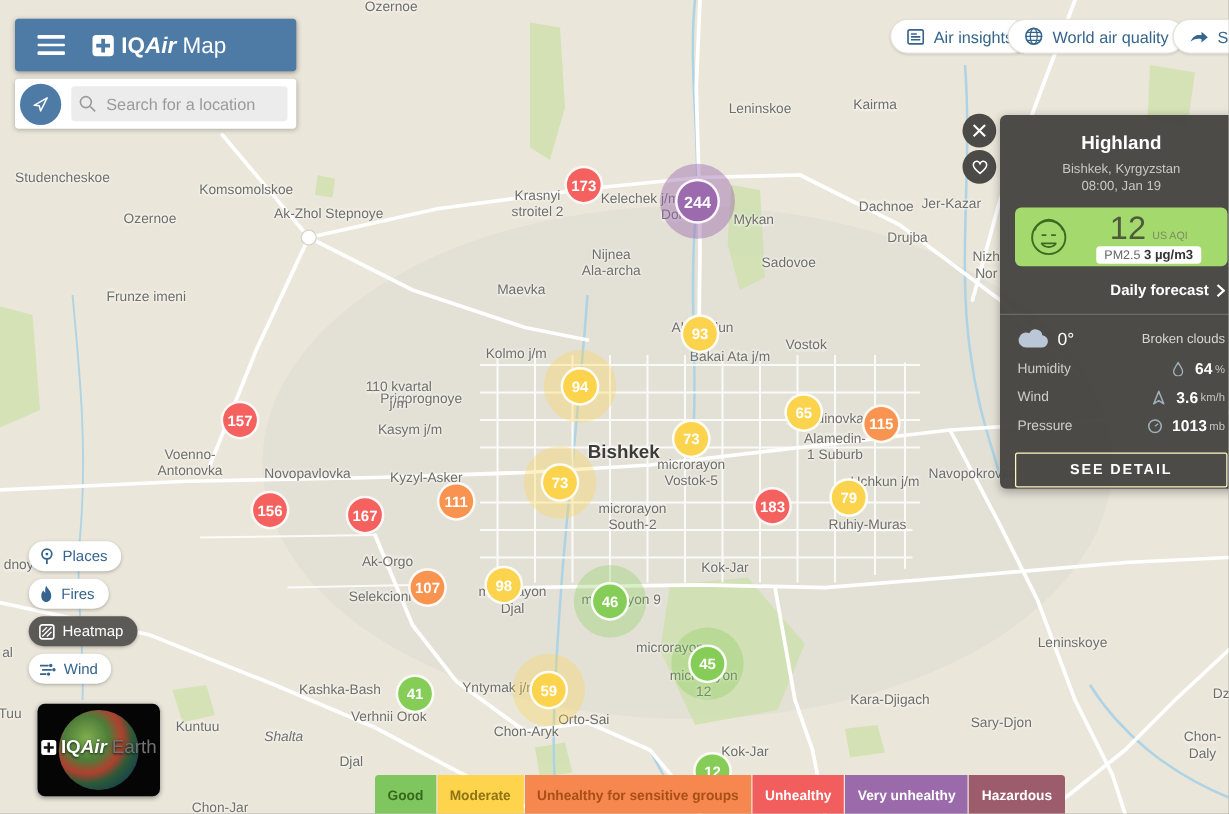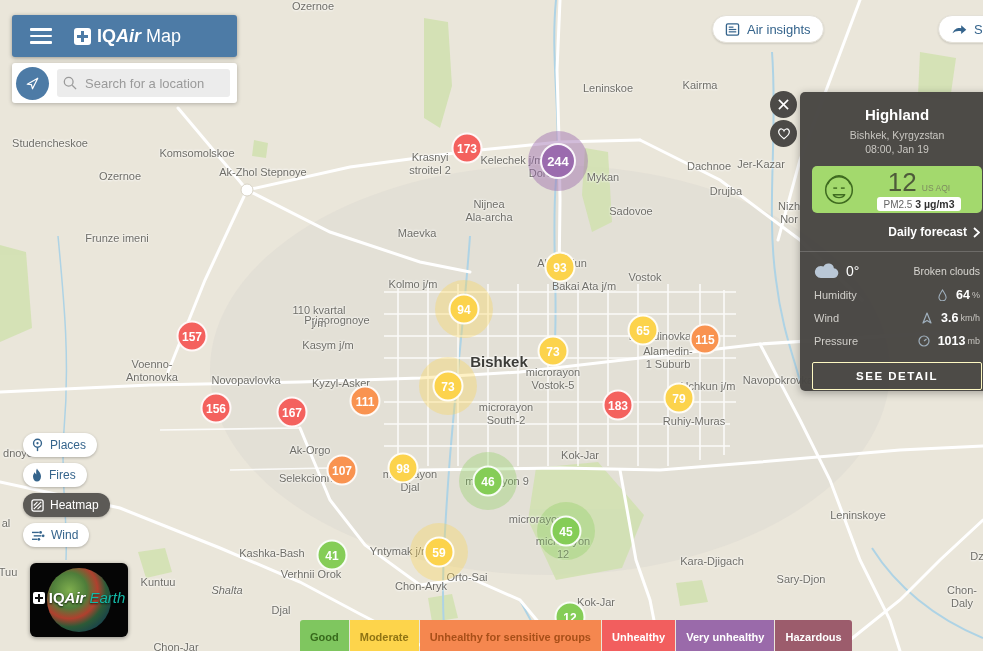--- a/index.html
+++ b/index.html
@@ -95,21 +95,21 @@
   #earth{position:absolute;left:30px;top:563px;width:98px;height:74px;background:#050505;
     border-radius:6px;z-index:5;overflow:hidden;cursor:pointer;box-shadow:0 1px 4px rgba(0,0,0,.4);}
   .globe{position:absolute;left:17px;top:5px;width:64px;height:64px;border-radius:50%;
     background:radial-gradient(circle at 35% 35%, #7fae4e 0%, #4e7d3a 30%, #b0402e 48%, #2c5a37 62%, #123a52 85%, #06131d 100%);}
   .earth-brand{position:absolute;left:0;top:26px;width:100%;display:flex;align-items:center;
     justify-content:center;color:#fff;font-size:15px;text-shadow:0 1px 2px rgba(0,0,0,.8);}
   .earth-sq{width:12px;height:12px;background:#fff;border-radius:2px;position:relative;margin-right:4px;}
   .earth-sq:before,.earth-sq:after{content:"";position:absolute;background:#111;}
   .earth-sq:before{left:5px;top:2px;width:2px;height:8px;}
   .earth-sq:after{left:2px;top:5px;width:8px;height:2px;}
-  .e-earth{font-weight:300;color:#14b8a6;margin-left:4px;font-style:italic;}
+  .e-earth{font-weight:300;color:#737373;margin-left:4px;}
 </style>
 </head>
 <body>
 
 <div id="app">
 
   <svg id="map-bg" width="983" height="651" viewBox="0 0 983 651">
     <rect width="983" height="651" fill="#eae6da"></rect>
     <ellipse cx="550" cy="370" rx="340" ry="205" fill="#e2ded5" opacity="0.85"></ellipse>
     <g fill="#cfe1ad" opacity="0.8">
@@ -290,20 +290,30 @@
 
   <div class="pill" style="left:712px;">
     <svg width="15" height="15" viewBox="0 0 16 16">
       <rect x="1.5" y="2" width="13" height="12" rx="1.5" fill="none" stroke="#35648c" stroke-width="1.4"></rect>
       <line x1="4" y1="5.5" x2="9" y2="5.5" stroke="#35648c" stroke-width="1.3"></line>
       <line x1="4" y1="8" x2="12" y2="8" stroke="#35648c" stroke-width="1.3"></line>
       <line x1="4" y1="10.5" x2="12" y2="10.5" stroke="#35648c" stroke-width="1.3"></line>
     </svg>
     <span>Air insights</span>
   </div>
+  <div class="pill" style="left:806px;">
+    <svg width="16" height="16" viewBox="0 0 16 16">
+      <circle cx="8" cy="8" r="6.3" fill="none" stroke="#35648c" stroke-width="1.3"></circle>
+      <ellipse cx="8" cy="8" rx="2.8" ry="6.3" fill="none" stroke="#35648c" stroke-width="1"></ellipse>
+      <line x1="1.7" y1="8" x2="14.3" y2="8" stroke="#35648c" stroke-width="1"></line>
+      <line x1="2.6" y1="4.8" x2="13.4" y2="4.8" stroke="#35648c" stroke-width="1"></line>
+      <line x1="2.6" y1="11.2" x2="13.4" y2="11.2" stroke="#35648c" stroke-width="1"></line>
+    </svg>
+    <span>World air quality</span>
+  </div>
   <div class="pill" style="left:938px;">
     <svg width="16" height="14" viewBox="0 0 22 16">
       <path d="M2,14 C5,7 10,6 14,7 L14,3 L21,9 L14,15 L14,11 C9,10 5,11 2,14 Z" fill="#35648c"></path>
     </svg>
     <span>Share</span>
   </div>
 
   <div class="layer-pill" style="top:433px;">
     <svg width="13" height="14" viewBox="0 0 14 16">
       <circle cx="7" cy="6" r="4.5" fill="none" stroke="#35648c" stroke-width="1.6"></circle>

